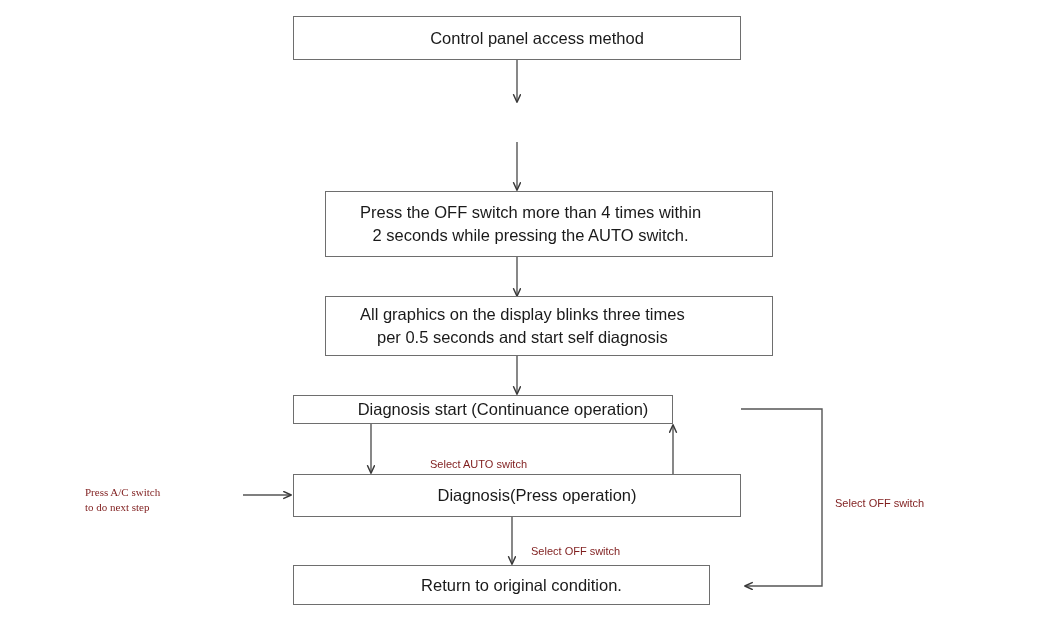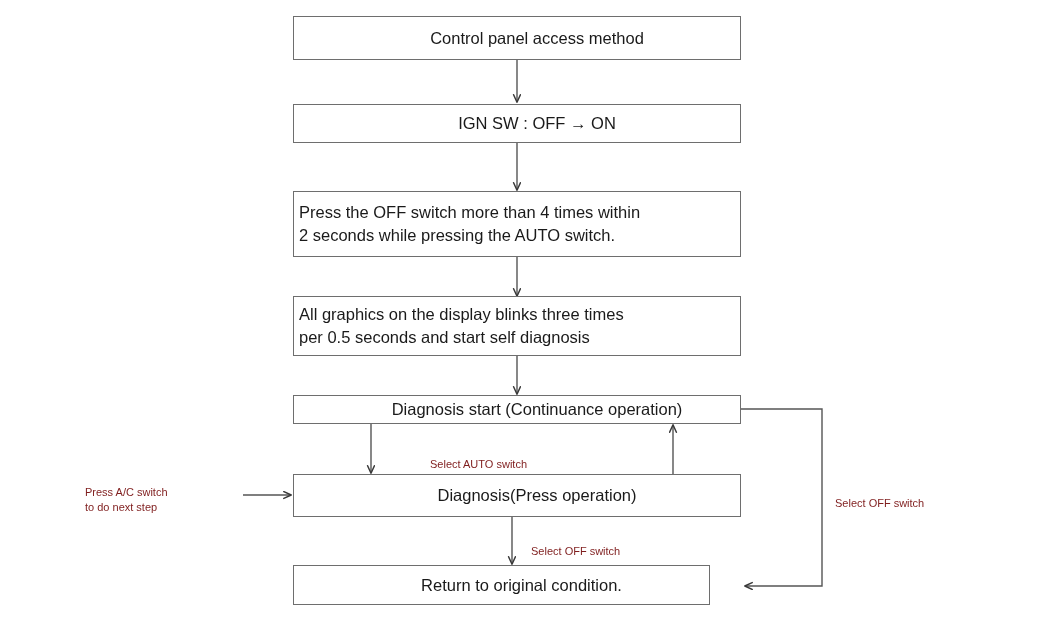--- a/index.html
+++ b/index.html
@@ -35,22 +35,23 @@
     align-items: center;
     z-index: 2;
   }
   .node.center {
     justify-content: center;
     text-align: center;
     padding-left: 40px;
   }
   .node.leftal {
     justify-content: flex-start;
-    text-align: left;
-    padding-left: 5px;
+    text-align: center;
+    padding-left: 34px;
+    margin-left: 32px;
   }
   .node .txt {
     display: block;
     white-space: pre-line;
   }
   .edge-label {
     position: absolute;
     color: #7f1d1d;
     font-size: 11px;
     line-height: 1.38;
@@ -80,35 +81,32 @@
       <line x1="512" y1="516" x2="512" y2="564" marker-end="url(#arrowhead)"></line>
       <line x1="243" y1="495" x2="291" y2="495" marker-end="url(#arrowhead)"></line>
       <path d="M741,409 L822,409 L822,586 L745,586" marker-end="url(#arrowhead)"></path>
     </g>
   </svg>
 
   <div class="node center" style="left:293px; top:16px; width:448px; height:44px;">
     <span class="txt">Control panel access method</span>
   </div>
 
-  <div class="node center" style="left:293px; top:104px; width:448px; height:39px;">
-    <span class="txt">IGN SW : OFF → ON</span>
-  </div>
 
   <div class="node leftal" style="left:293px; top:191px; width:448px; height:66px;">
     <span class="txt">Press the OFF switch more than 4 times within
 2 seconds while pressing the AUTO switch.</span>
   </div>
 
   <div class="node leftal" style="left:293px; top:296px; width:448px; height:60px;">
     <span class="txt">All graphics on the display blinks three times
 per 0.5 seconds and start self diagnosis</span>
   </div>
 
-  <div class="node center" style="left:293px; top:395px; width:448px; height:29px;">
+  <div class="node center" style="left:293px; top:395px; width:380px; height:29px;">
     <span class="txt">Diagnosis start (Continuance operation)</span>
   </div>
 
   <div class="node center" style="left:293px; top:474px; width:448px; height:43px;">
     <span class="txt">Diagnosis(Press operation)</span>
   </div>
 
   <div class="node center" style="left:293px; top:565px; width:417px; height:40px;">
     <span class="txt">Return to original condition.</span>
   </div>
@@ -118,18 +116,18 @@
   </div>
 
   <div class="edge-label" style="left:531px; top:529px;">
     <span>Select OFF switch</span>
   </div>
 
   <div class="edge-label" style="left:835px; top:481px;">
     <span>Select OFF switch</span>
   </div>
 
-  <div class="edge-label" style="left:85px; top:470px;">
+  <div class="edge-label" style="left:85px; top:470px;font-family:Liberation Serif, serif;">
     <span>Press A/C switch
 to do next step</span>
   </div>
 
 </div>
 
 </body></html>

